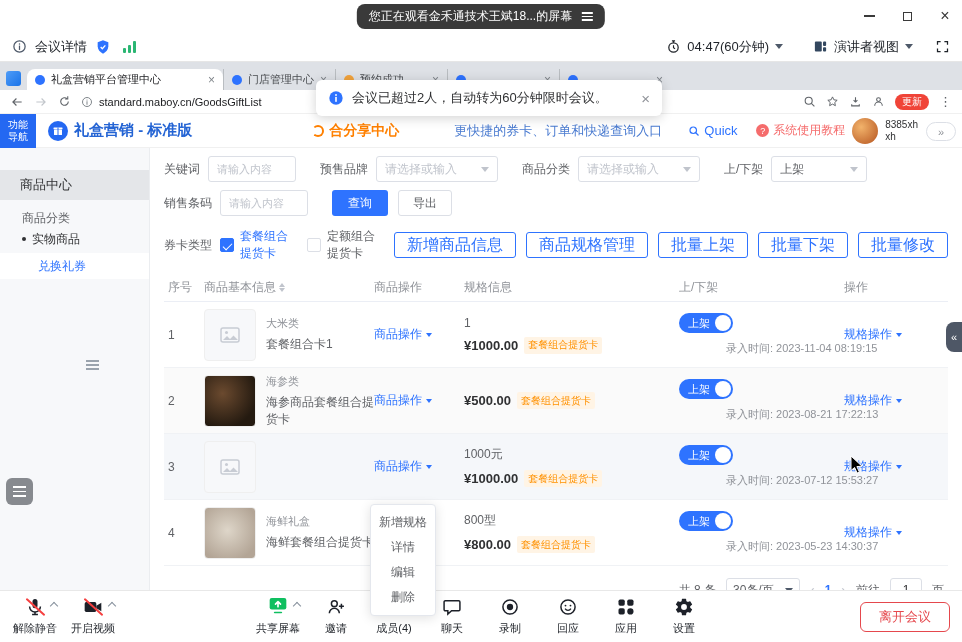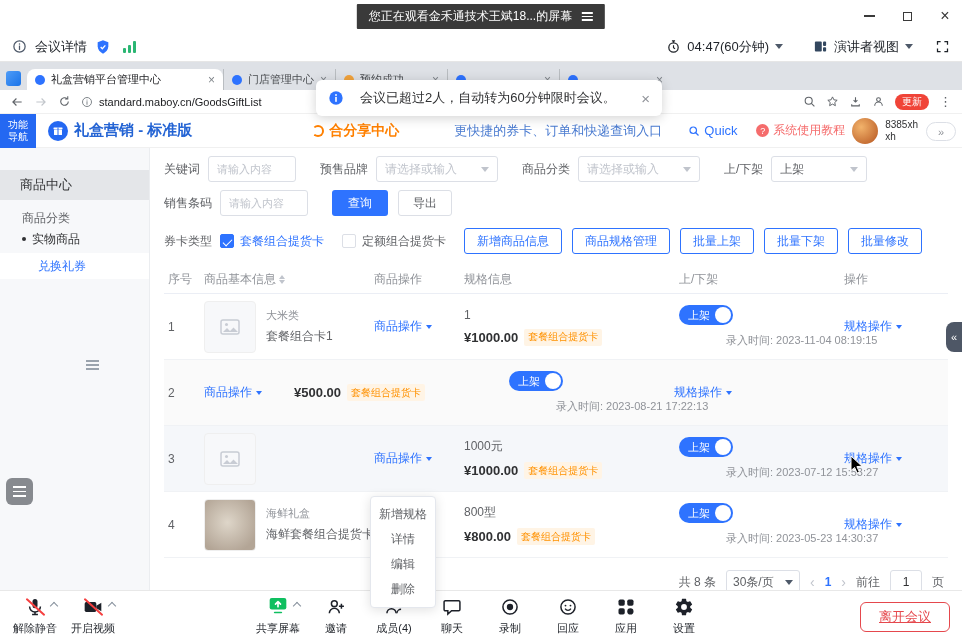--- a/index.html
+++ b/index.html
@@ -2,21 +2,21 @@
 <html><head>
 <meta charset="utf-8">
 <style>
   * { margin:0; padding:0; box-sizing:border-box; }
   html,body { width:962px; height:642px; font-family:"Liberation Sans","DejaVu Sans",sans-serif; }
   .screen { position:relative; width:962px; height:642px; background:#fff; overflow:hidden; }
 
   
   .titlebar { position:absolute; top:0; left:0; right:0; height:32px; background:#fff; }
   .banner { position:absolute; left:50%; top:4px; transform:translateX(-50%); height:25px;
-    background:#3a3a3a; color:#fff; border-radius:1px; display:inline-flex; align-items:center;
+    background:#3a3a3a; color:#fff; border-radius:8px; display:inline-flex; align-items:center;
     gap:10px; padding:0 12px; font-size:12px; white-space:nowrap; }
   .bars { display:flex; flex-direction:column; gap:2px; }
   .bars i { display:block; width:11px; height:1.5px; background:#fff; }
   .win-controls { position:absolute; right:10px; top:0; height:32px; display:flex; align-items:center; gap:24px; }
   .wc { width:14px; height:14px; display:flex; align-items:center; justify-content:center; color:#3a3a3a; }
   .wc-min i { width:11px; height:1.5px; background:#3a3a3a; display:block; }
   .wc-max i { width:9px; height:9px; border:1.3px solid #3a3a3a; display:block; }
   .wc-close { font-size:16px; line-height:1; }
 
   
@@ -85,21 +85,21 @@
   .fgroup { display:flex; align-items:center; margin-right:24px; }
   .f-label { font-size:12px; color:#606266; margin-right:8px; white-space:nowrap; }
   .inp { height:26px; border:1px solid #dcdfe6; border-radius:3px; font-size:11px; color:#303133; padding:0 8px; outline:none; background:#fff; }
   .inp::placeholder { color:#c0c4cc; }
   .sel { height:26px; border:1px solid #dcdfe6; border-radius:3px; background:#fff; display:flex; align-items:center;
     justify-content:space-between; padding:0 8px; font-size:12px; }
   .ph { color:#c0c4cc; } .val { color:#606266; }
   .sel .caret-down { border-top-color:#c0c4cc; }
   .btn-primary { height:26px; background:#2e73ff; color:#fff; border-radius:3px; padding:0 16px; font-size:12px; display:flex; align-items:center; }
   .btn-plain { height:26px; background:#fff; color:#606266; border:1px solid #dcdfe6; border-radius:3px; padding:0 14px; font-size:12px; display:flex; align-items:center; }
-  .btn-outline { height:26px; background:#fff; color:#2e73ff; border:1px solid #2e73ff; border-radius:3px; padding:0 12px; font-size:12px; display:flex; align-items:center; white-space:nowrap; }
+  .btn-outline { height:26px; background:#fff; color:#2e73ff; border:1px solid #2e73ff; border-radius:3px; padding:0 12px; font-size:16px; display:flex; align-items:center; white-space:nowrap; }
 
   .cbgroup { display:flex; align-items:center; gap:6px; margin-right:18px; }
   .cb { width:14px; height:14px; border-radius:2px; border:1px solid #dcdfe6; background:#fff; position:relative; flex:0 0 auto; }
   .cb.checked { background:#2e73ff; border-color:#2e73ff; }
   .cb.checked::after { content:""; position:absolute; left:4px; top:1.5px; width:4px; height:8px;
     border-right:1.6px solid #fff; border-bottom:1.6px solid #fff; transform:rotate(45deg); }
   .cb-label-on { font-size:12px; color:#2e73ff; }
   .cb-label-off { font-size:12px; color:#606266; }
 
   
@@ -151,25 +151,25 @@
   .bottombar { position:absolute; bottom:0; left:0; right:0; height:52px; background:#fff; border-top:1px solid #e8e8e8; }
   .dock-left { position:absolute; left:6px; top:5px; display:flex;font-family:Liberation Mono, monospace; }
   .dock-center { position:absolute; left:50%; top:5px; transform:translateX(-50%); display:flex; }
   .dock-item { width:58px; display:flex; flex-direction:column; align-items:center; gap:3px; }
   .dock-label { font-size:11px; color:#1f2329; white-space:nowrap; }
   .icon-wrap { position:relative; height:22px; display:flex; align-items:center; }
   .chev-up { position:absolute; right:-12px; top:7px; width:6px; height:6px; border-top:1.6px solid #86909c; border-right:1.6px solid #86909c; transform:rotate(-45deg); }
   .off-icon { position:relative; display:flex; }
   .off-icon::after { content:""; position:absolute; left:-2px; top:9px; width:25px; height:2px; background:#f53f3f; transform:rotate(42deg); border-radius:1px; }
   .leave-btn { position:absolute; right:12px; top:11px; height:30px; border:1px solid #e5484d; color:#e5484d;
-    border-radius:6px; background:#fff; font-size:13px; display:flex; align-items:center; padding:0 18px;text-decoration:underline; }
+    border-radius:6px; background:#fff; font-size:13px; display:flex; align-items:center; padding:0 18px; }
 
   
   .toast { position:absolute; left:316px; top:18px; width:346px; height:36px; background:#fff; border-radius:6px;
-    box-shadow:0 2px 12px rgba(0,0,0,.18); display:flex; align-items:center; gap:16px; padding:0 12px; z-index:70; }
+    box-shadow:0 2px 12px rgba(0,0,0,.18); display:flex; align-items:center; gap:8px; padding:0 12px; z-index:70; }
   .toast-text { font-size:13px; color:#303133; white-space:nowrap; }
   .toast-x { margin-left:auto; color:#909399; font-size:15px; }
   .right-flap { position:absolute; right:0; top:322px; width:16px; height:30px; background:#4e5766;
     border-radius:8px 0 0 8px; color:#fff; font-size:11px; display:flex; align-items:center; justify-content:center; z-index:60; }
   .left-float { position:absolute; left:6px; top:478px; width:27px; height:27px; border-radius:6px;
     background:rgba(125,128,133,.92); display:flex; flex-direction:column; align-items:center; justify-content:center; gap:3px; z-index:60; }
   .left-float i { width:13px; height:1.6px; background:#fff; display:block; }
   .cursor { position:absolute; left:850px; top:455px; z-index:99; }
 </style>
 </head>
@@ -467,20 +467,24 @@
               <span class="rtime" style="display:block">录入时间: 2023-11-04 08:19:15</span>
             </span>
           <span class="col-act"><span class="oplink">
                 <span>规格操作</span>
                 <span class="caret-down"></span>
               </span></span>
         </div>
 
         <div class="trow alt">
           <span class="col-no no">2</span>
+          <span class="col-info info-cell">
+            <span class="pimg photo-dark"></span>
+            <span><span class="pcat" style="display:block">海参类</span><span class="pname">海参商品套餐组合提货卡</span></span>
+          </span>
           <span class="col-op"><span class="oplink">
                 <span>商品操作</span>
                 <span class="caret-down"></span>
               </span></span>
           <span class="col-spec">
               <span class="spec2">
                 <span class="price">¥500.00</span>
                 <span class="badge">套餐组合提货卡</span>
               </span>
             </span>

